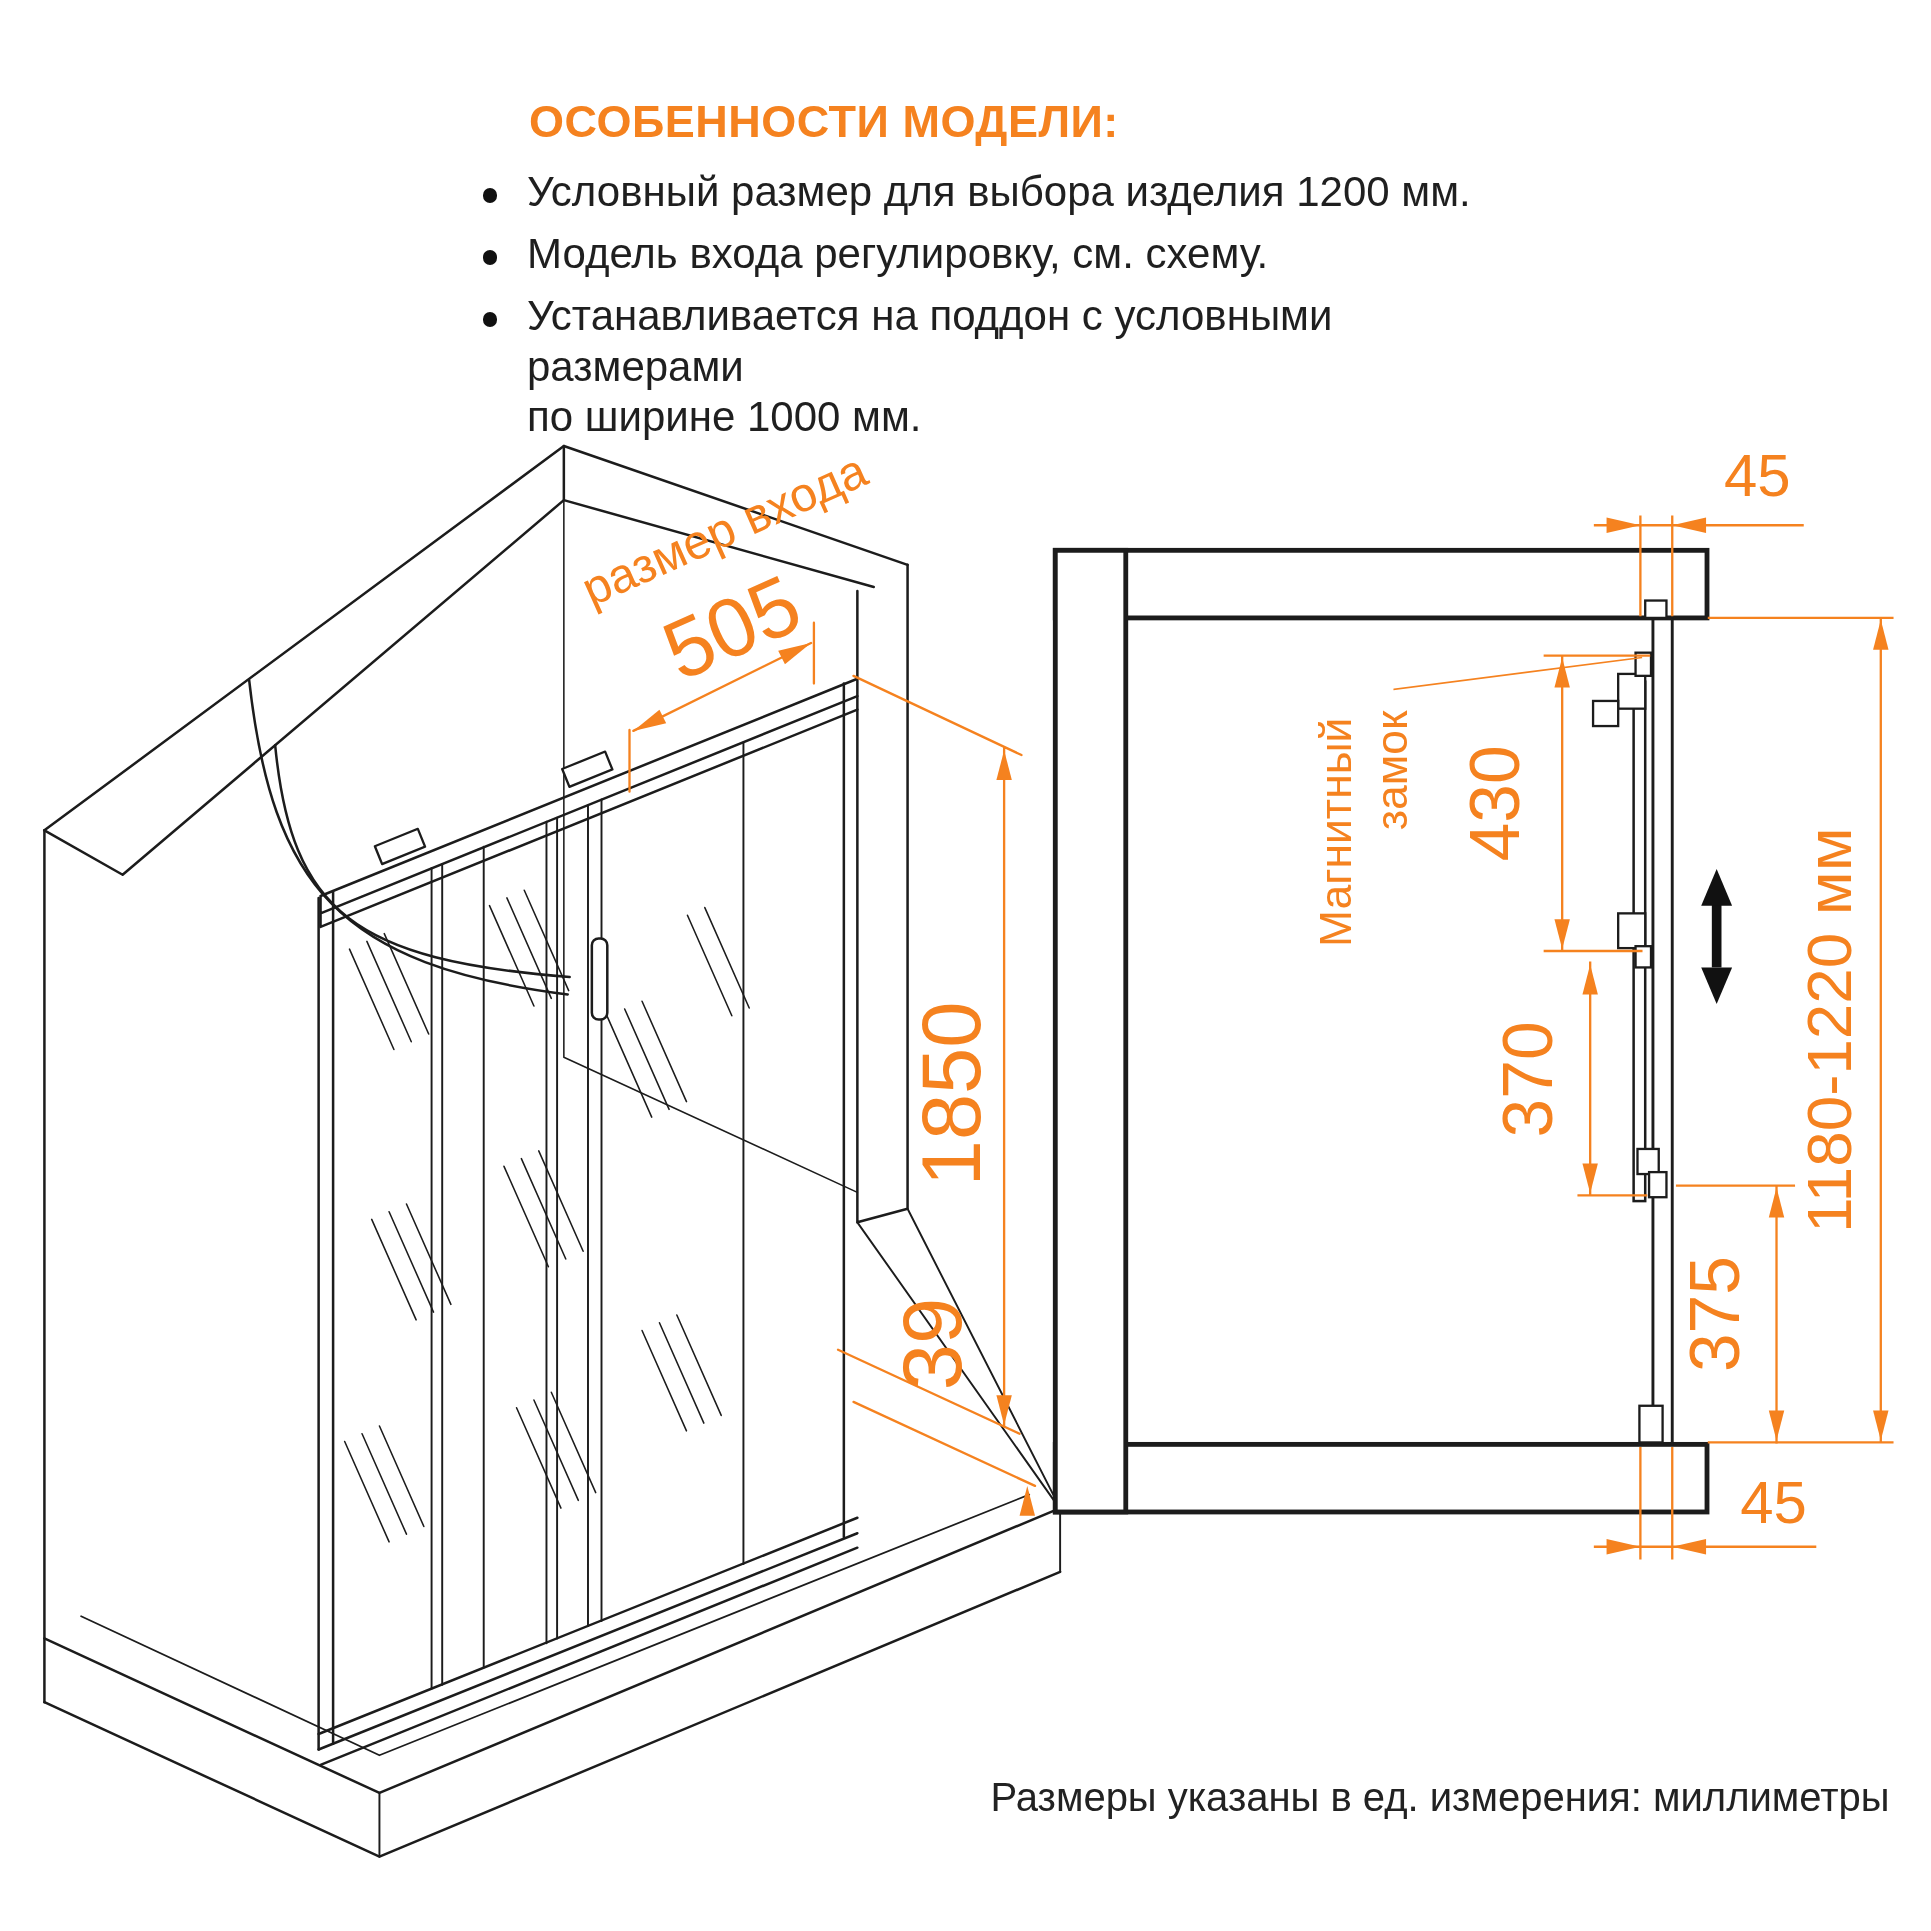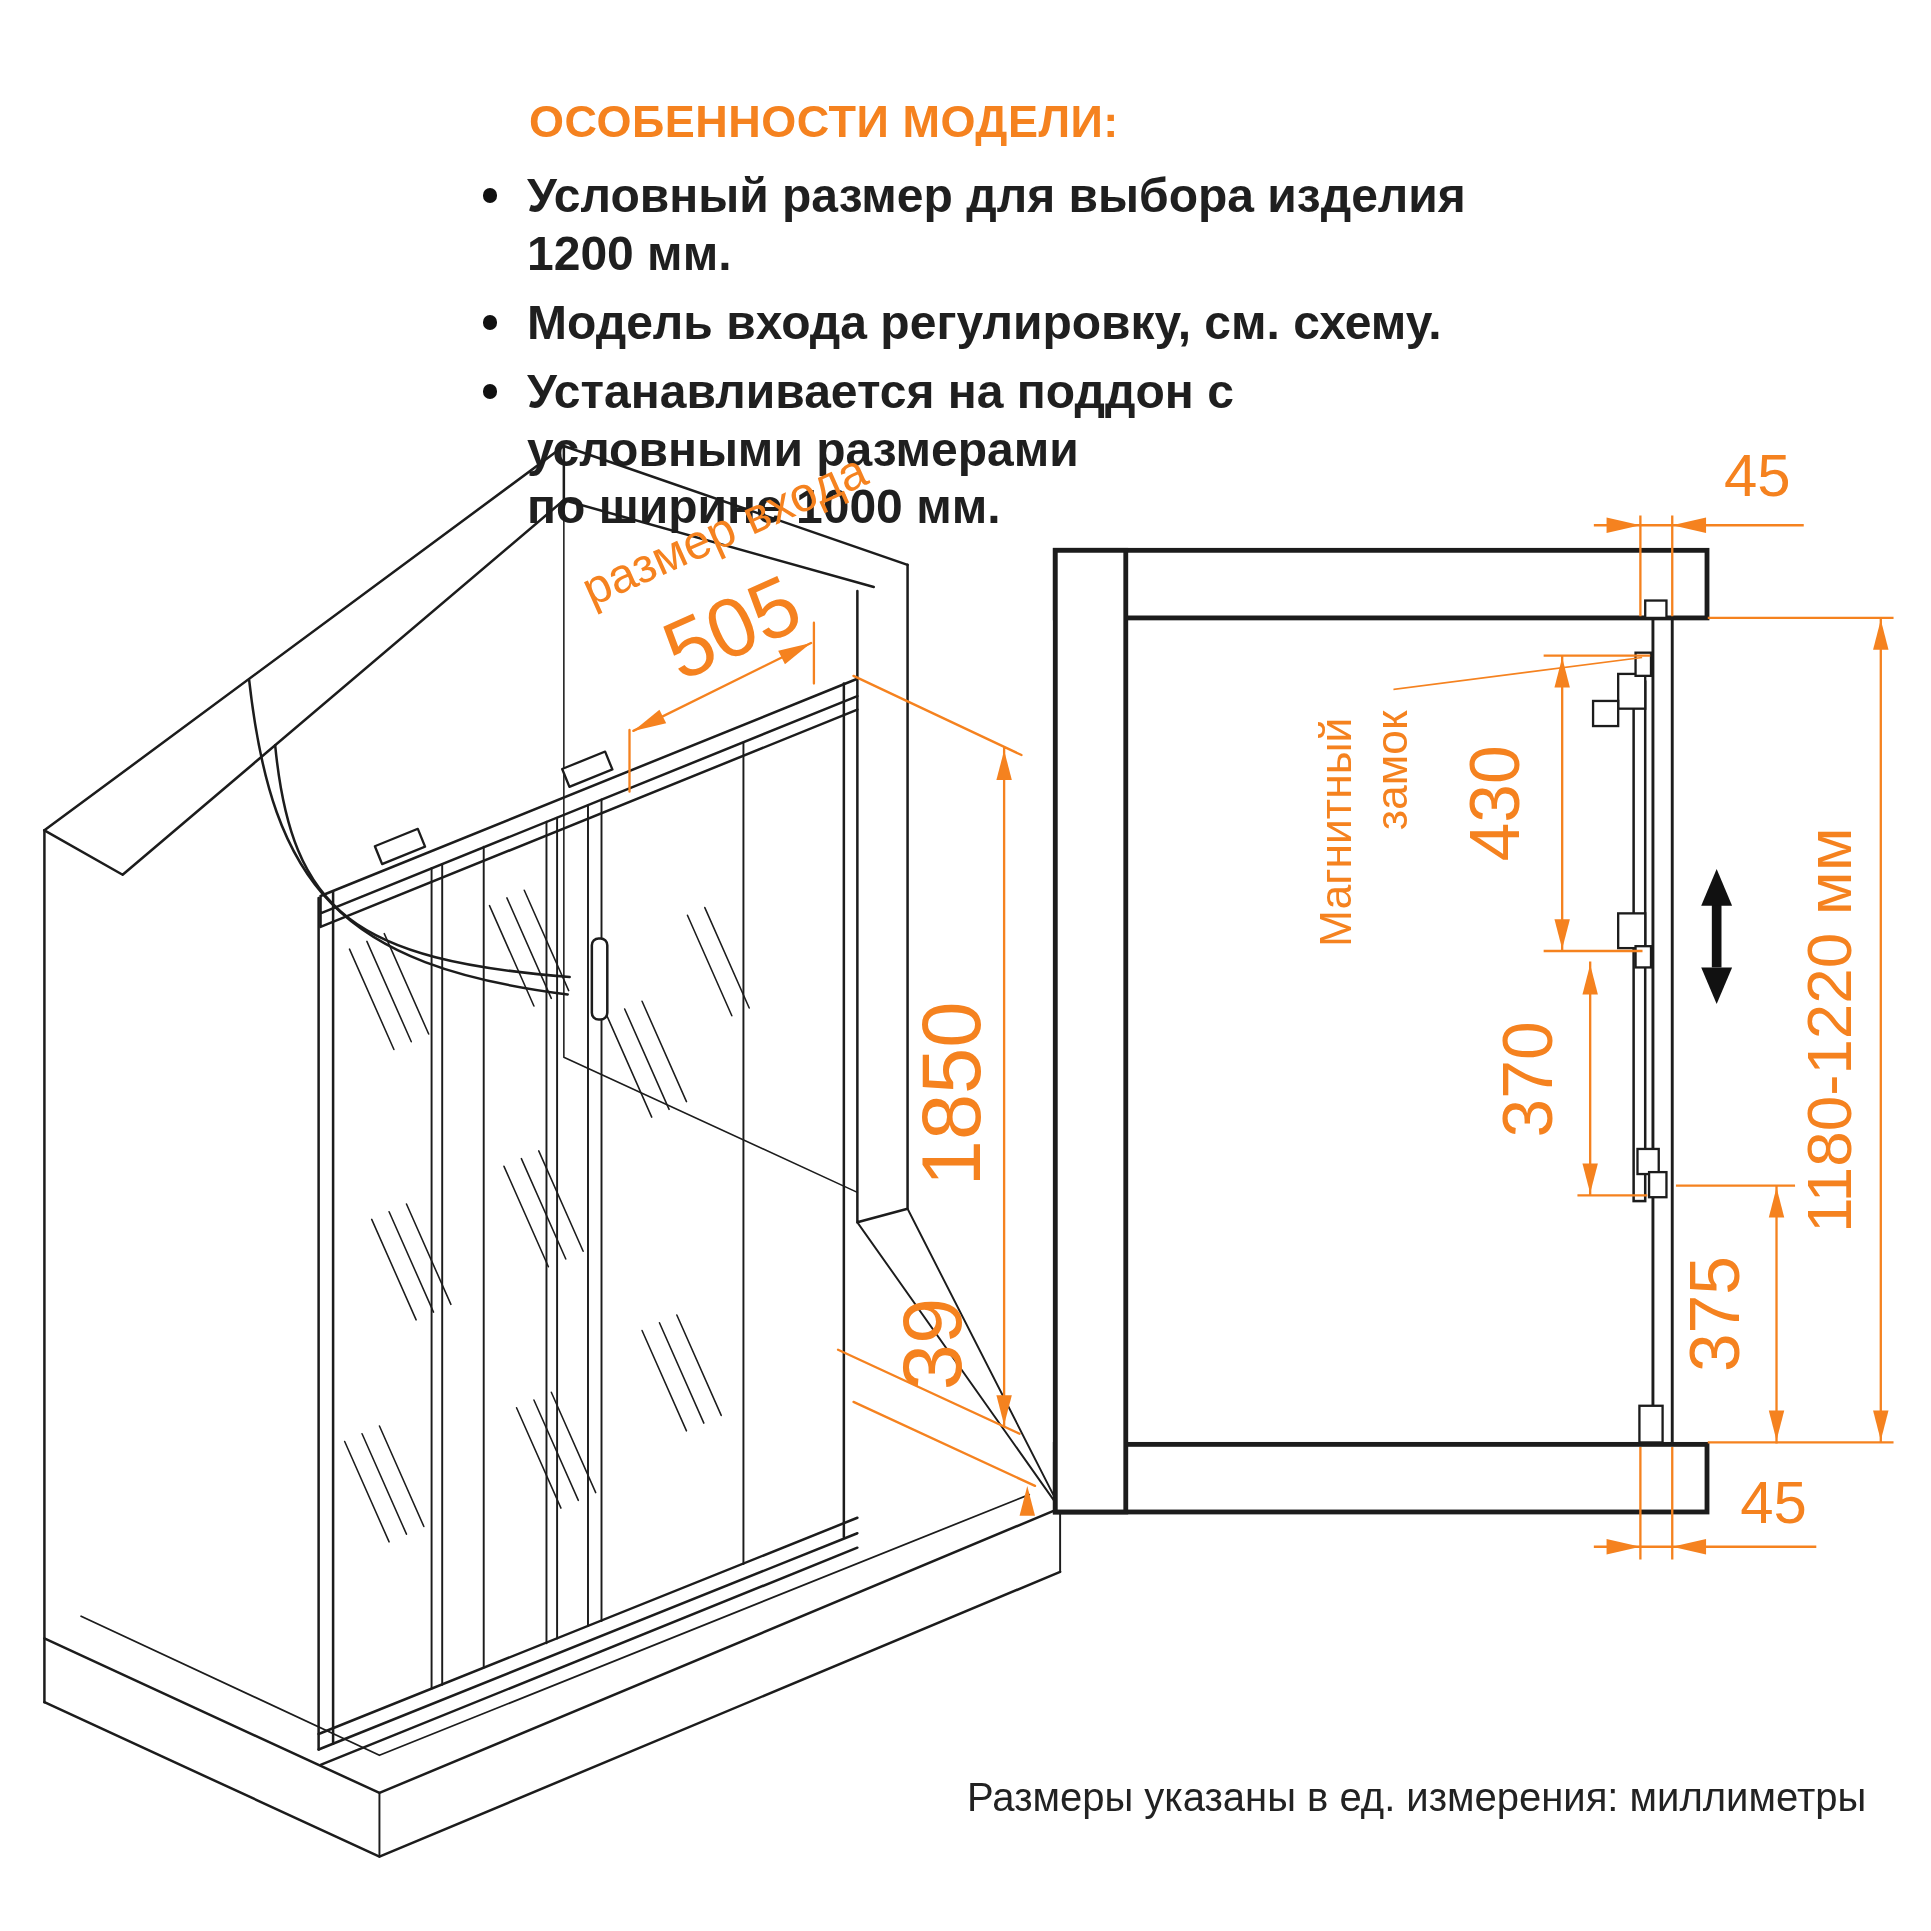--- a/index.html
+++ b/index.html
@@ -8,29 +8,29 @@
     font-family:"Liberation Sans", sans-serif;color:#1f1f1f;overflow:hidden;
   }
   .header{position:absolute;left:473px;top:83px;width:1023px;margin-top:13px;}
   .header h1{
     margin:0 0 19.3px 56px;font-size:45px;font-weight:700;letter-spacing:0.5px;
     color:var(--accent);
   }
   .header ul{list-style:none;margin:0;padding:0;}
   .header li{
     position:relative;padding-left:54px;margin-bottom:11.6px;
-    font-size:48px;line-height:1.2;white-space:pre-line;font-weight:700;
+    font-size:42px;line-height:1.2;white-space:pre-line;font-weight:400;
   }
   .header li::before{
     content:"";position:absolute;left:9.7px;top:21px;width:14.5px;height:14.5px;
     border-radius:50%;background:#111;
   }
   .footer-note{
     position:absolute;left:967px;top:1775px;width:946px;
-    font-size:40px;font-weight:400;color:#222;
+    font-size:40px;font-weight:400;color:#222;text-align:center;
   }
   svg text{font-family:"Liberation Sans", sans-serif;}
   .dimtxt{fill:var(--accent);font-weight:400;}
   .blk{stroke:#1c1c1c;fill:none;}
   .blkf{stroke:#1c1c1c;fill:#ffffff;}
   .org{stroke:var(--accent);fill:none;}
   .orgf{fill:var(--accent);stroke:none;}
 </style>
 </head>
 <body>

